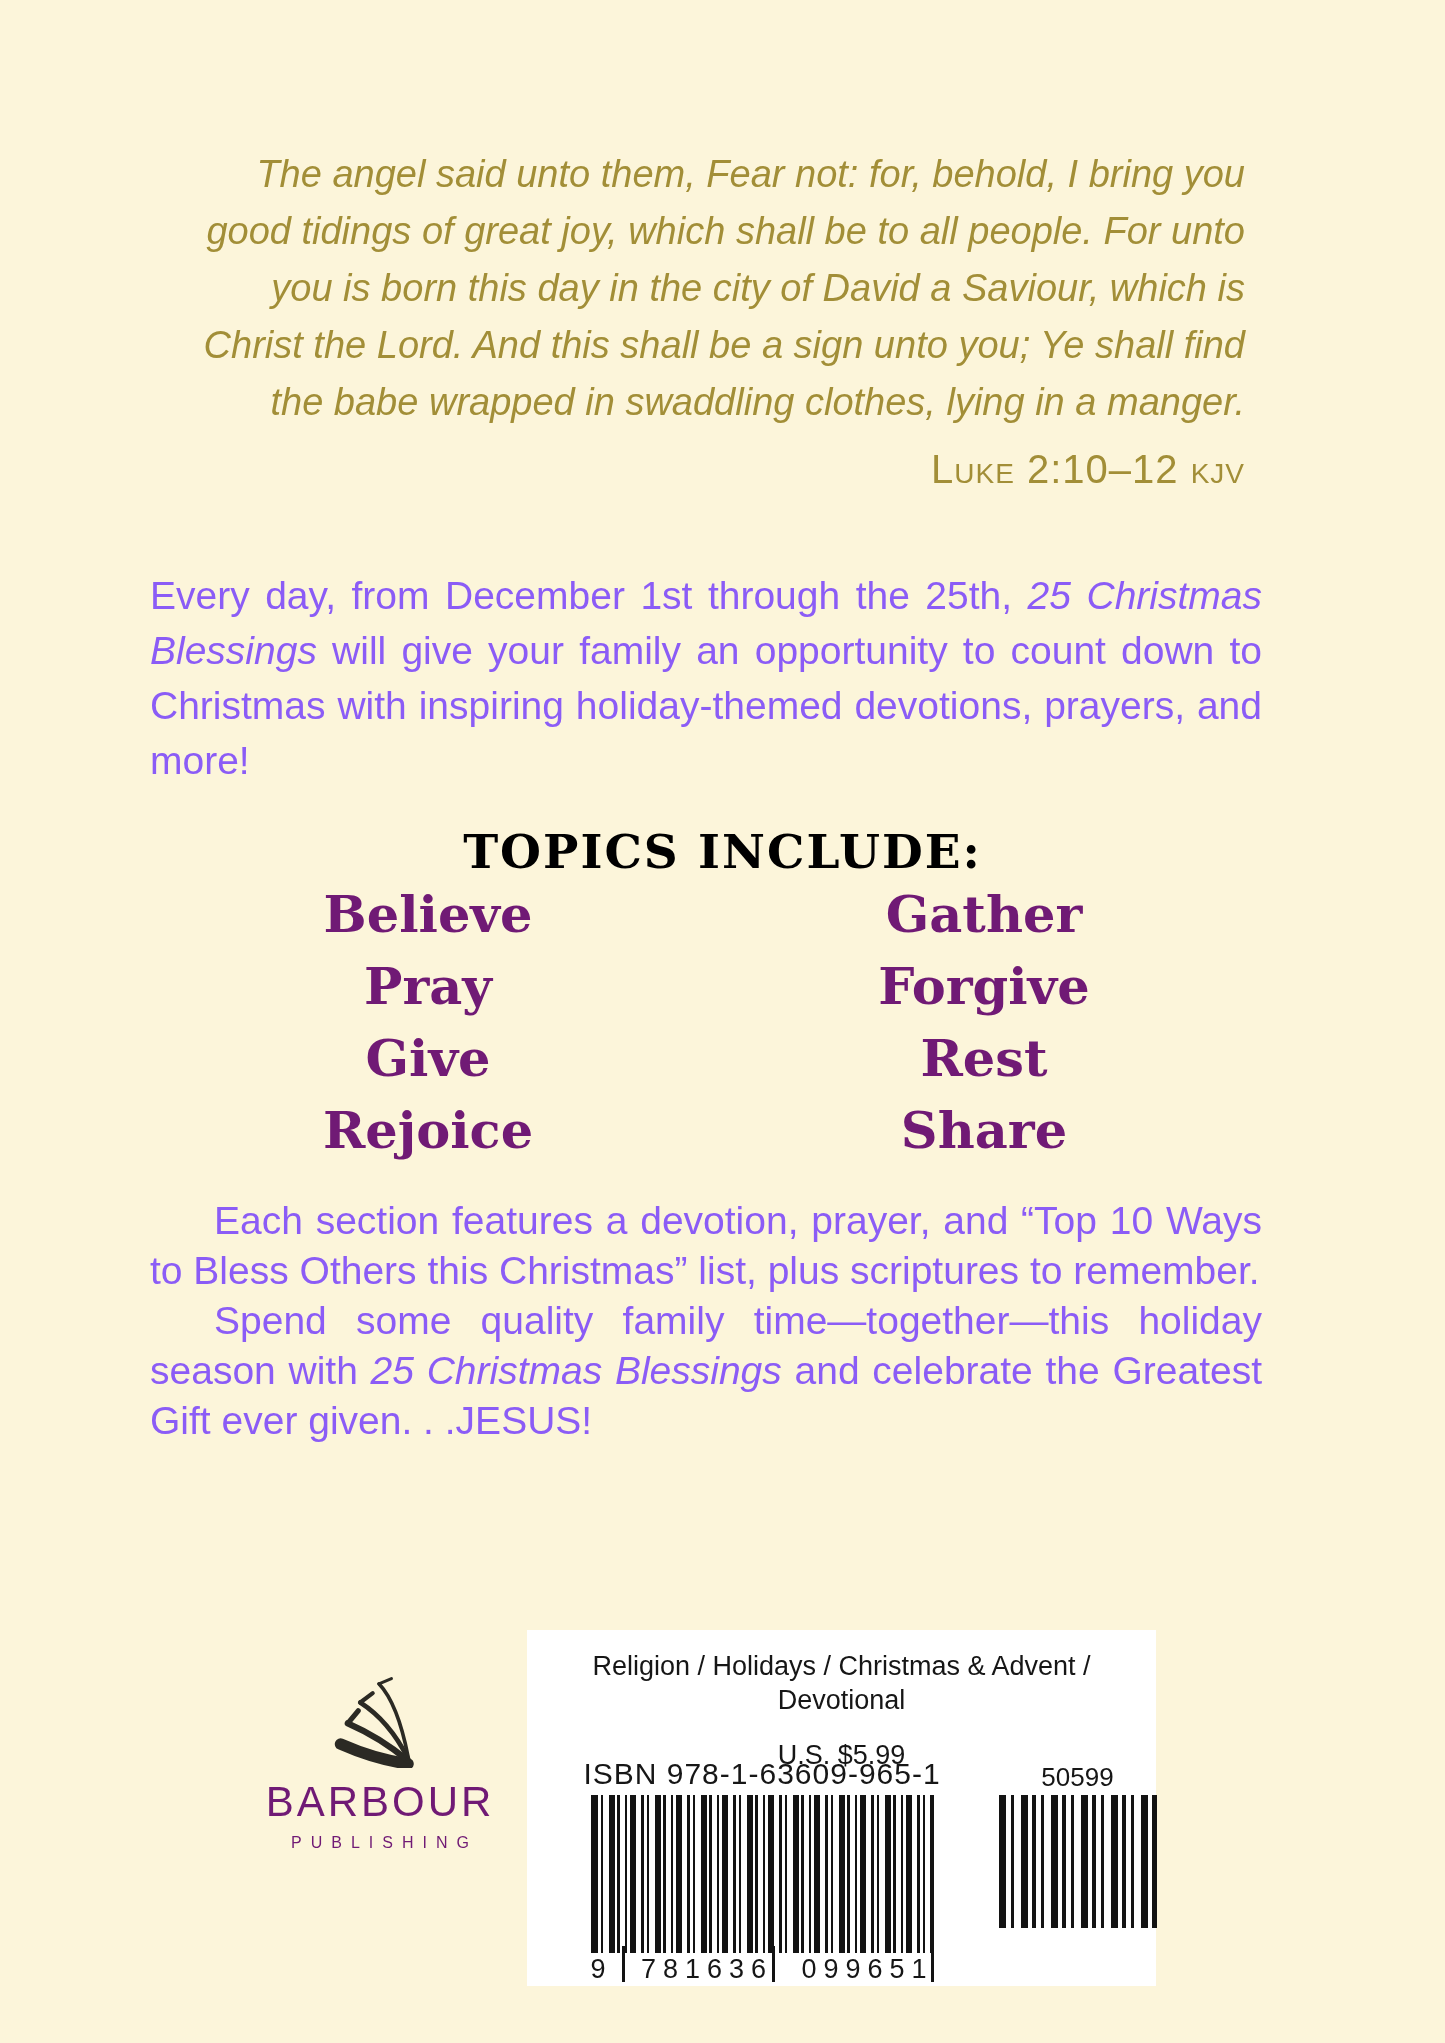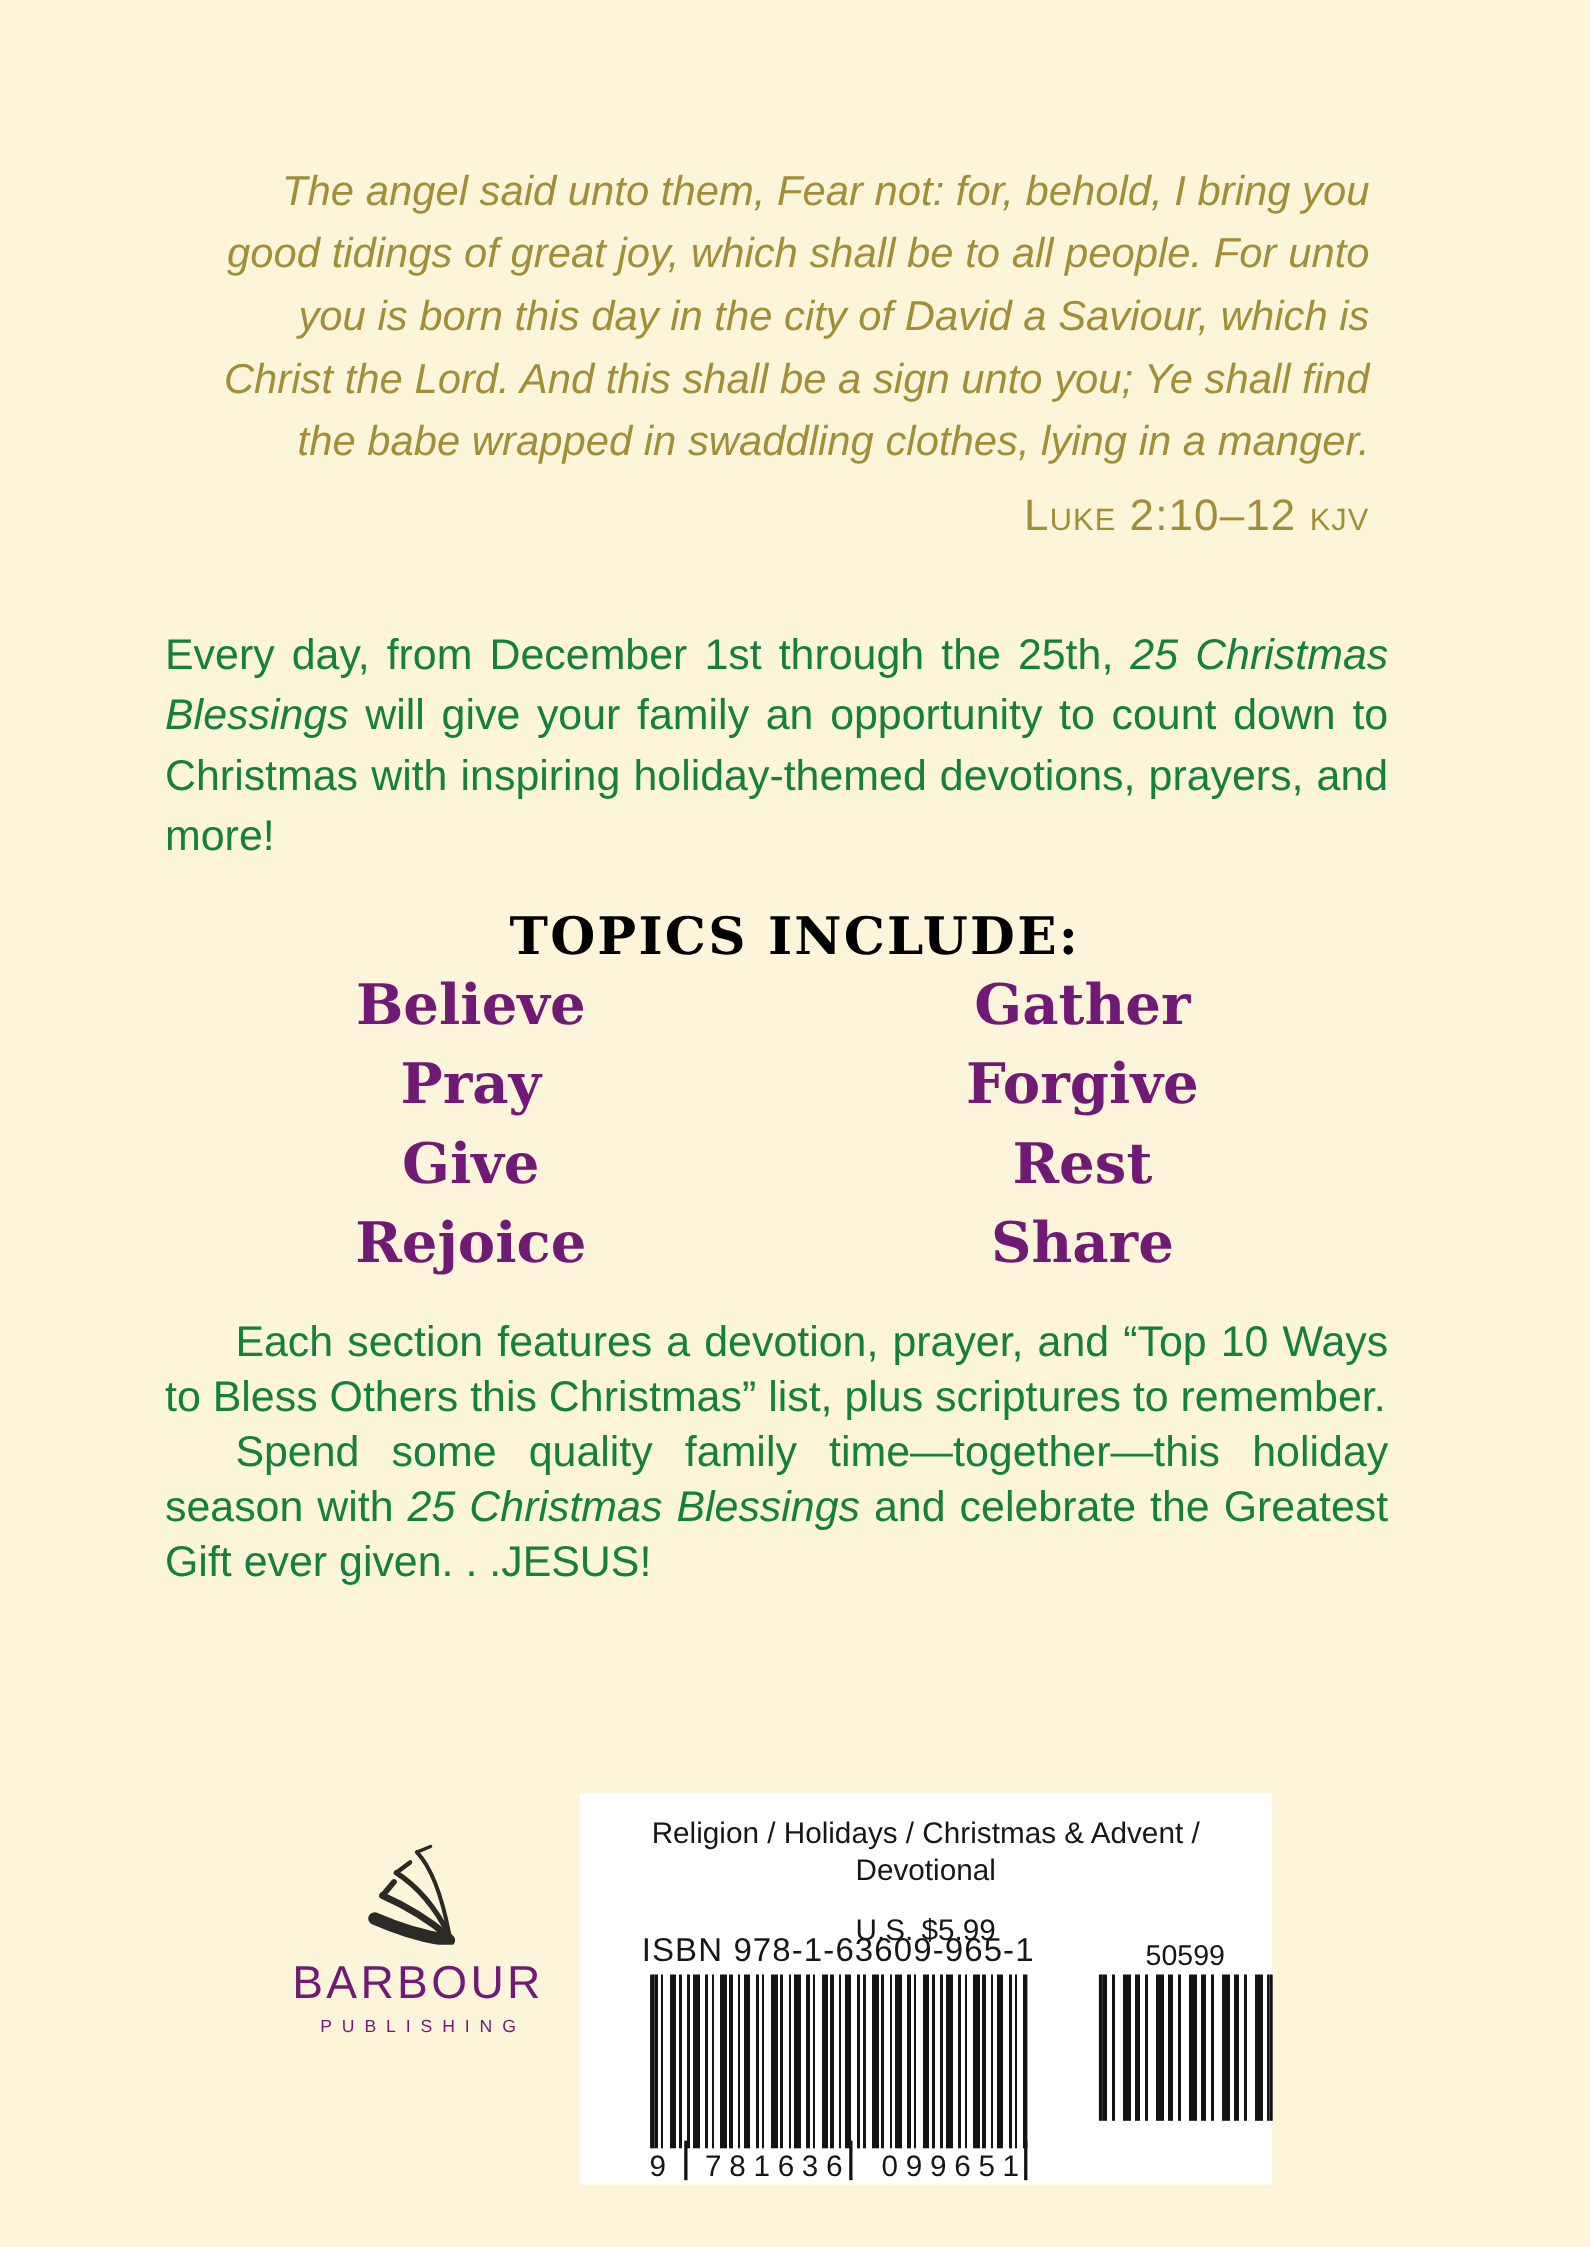--- a/index.html
+++ b/index.html
@@ -24,21 +24,21 @@
   .scripture .ref{
     margin:16px 0 0 0;
     font:40px/1.1 "Liberation Sans", sans-serif;
     font-variant:small-caps;
     letter-spacing:1px;
   }
 
   
   .body-text{
     font:39px/55px "Liberation Sans", sans-serif;
-    color:#15803d;
+    color:#8b5cf6;
     text-align:justify;
     margin:0;
   }
   .body-text em{font-style:italic;}
   .intro{
     position:absolute;top:568px;left:150px;width:1112px;
   }
   .body-block{
     position:absolute;top:1196px;left:150px;width:1112px;
   }

